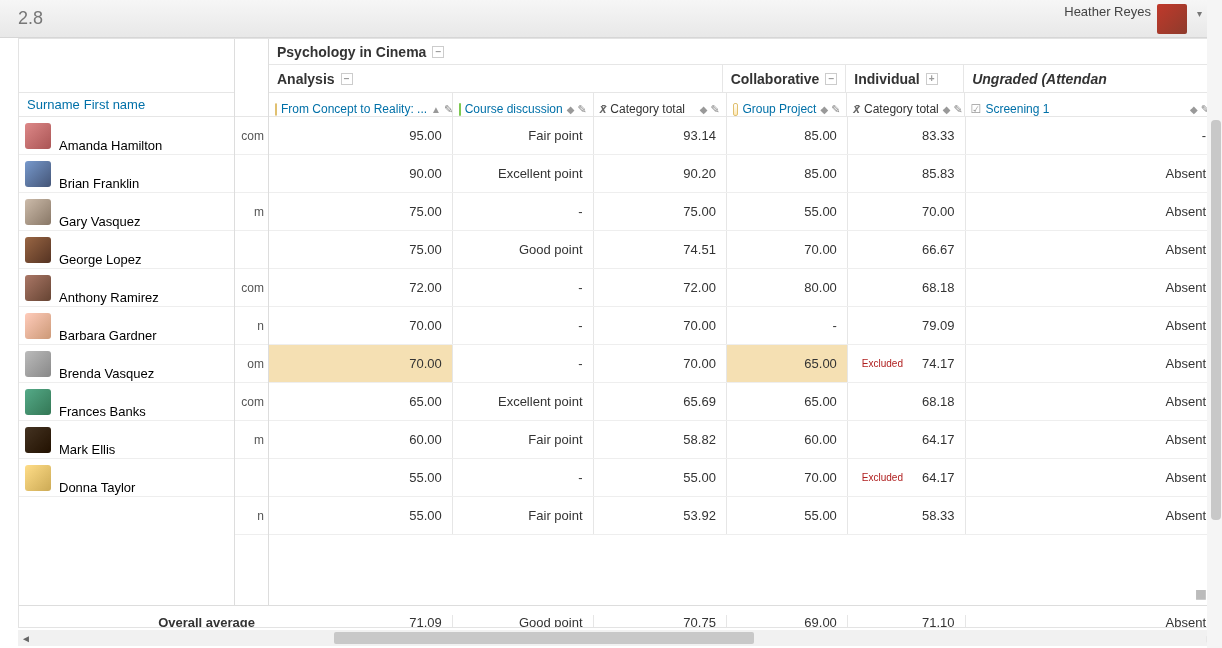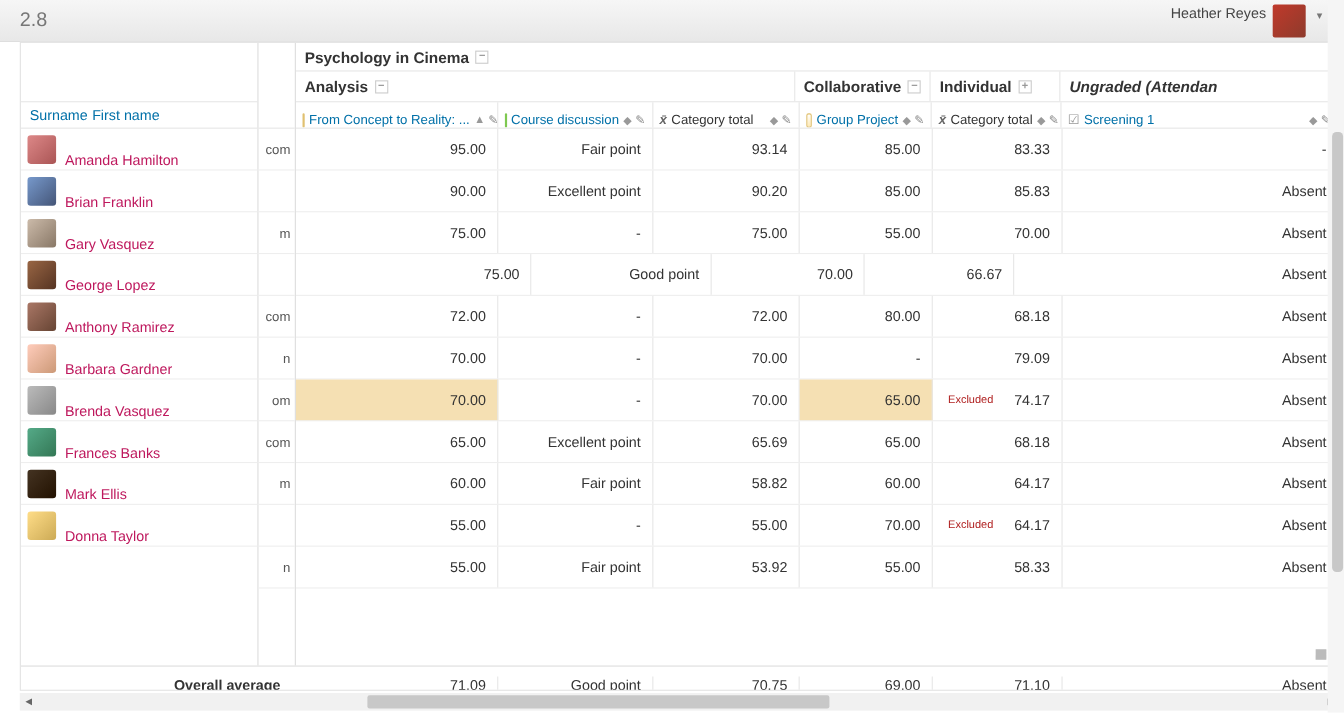--- a/index.html
+++ b/index.html
@@ -65,21 +65,21 @@
       height: 38px;
       border-bottom: 1px solid #eee;
       display: flex;
       align-items: center;
       padding: 0 6px;
       gap: 8px;
     }
     .avatar {
       width: 26px; height: 26px; border-radius: 3px; background: #aaa; flex: 0 0 26px;
     }
-    .name-link { color: #be185d; text-decoration: none; font-size: 13px; cursor: pointer; margin-top: 20px; }
+    .name-link { color: #000000; text-decoration: none; font-size: 13px; cursor: pointer; margin-top: 20px; }
     .email-col {
       flex: 0 0 34px;
       border-right: 1px solid #ddd;
     }
     .email-head-blank {
       height: 78px;
       border-bottom: 1px solid #e6e6e6;
     }
     .email-row {
       height: 38px; border-bottom: 1px solid #eee;
@@ -342,20 +342,21 @@
     <div class="data-cell col-a1 ">75.00</div>
     <div class="data-cell col-a2">-</div>
     <div class="data-cell col-a3">75.00</div>
     <div class="data-cell col-b1 ">55.00</div>
     <div class="data-cell col-c1">70.00</div>
     <div class="data-cell col-d1">Absent</div>
           </div>
           <div class="data-row">
     <div class="data-cell col-a1 ">75.00</div>
     <div class="data-cell col-a2">Good point</div>
+    <div class="data-cell col-a3">74.51</div>
     <div class="data-cell col-b1 ">70.00</div>
     <div class="data-cell col-c1">66.67</div>
     <div class="data-cell col-d1">Absent</div>
           </div>
           <div class="data-row">
     <div class="data-cell col-a1 ">72.00</div>
     <div class="data-cell col-a2">-</div>
     <div class="data-cell col-a3">72.00</div>
     <div class="data-cell col-b1 ">80.00</div>
     <div class="data-cell col-c1">68.18</div>

